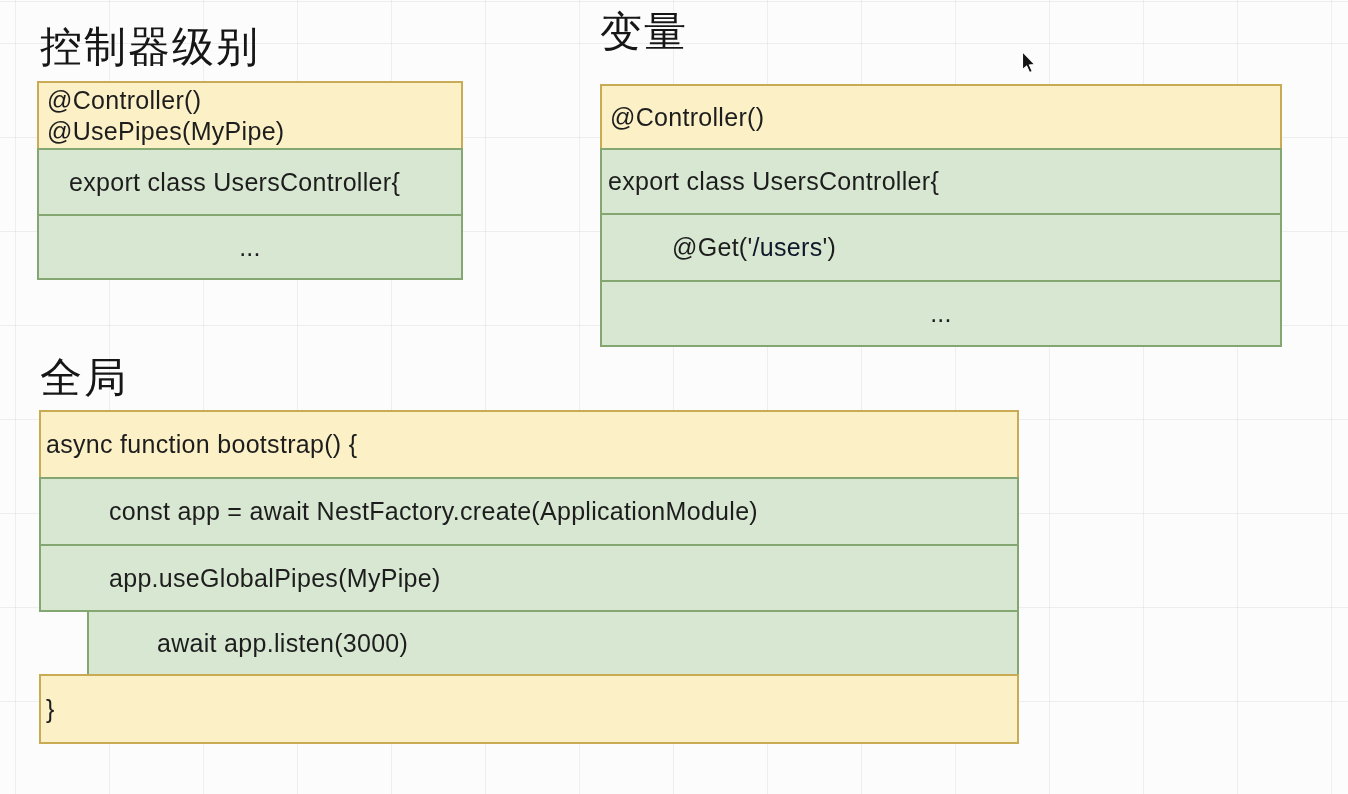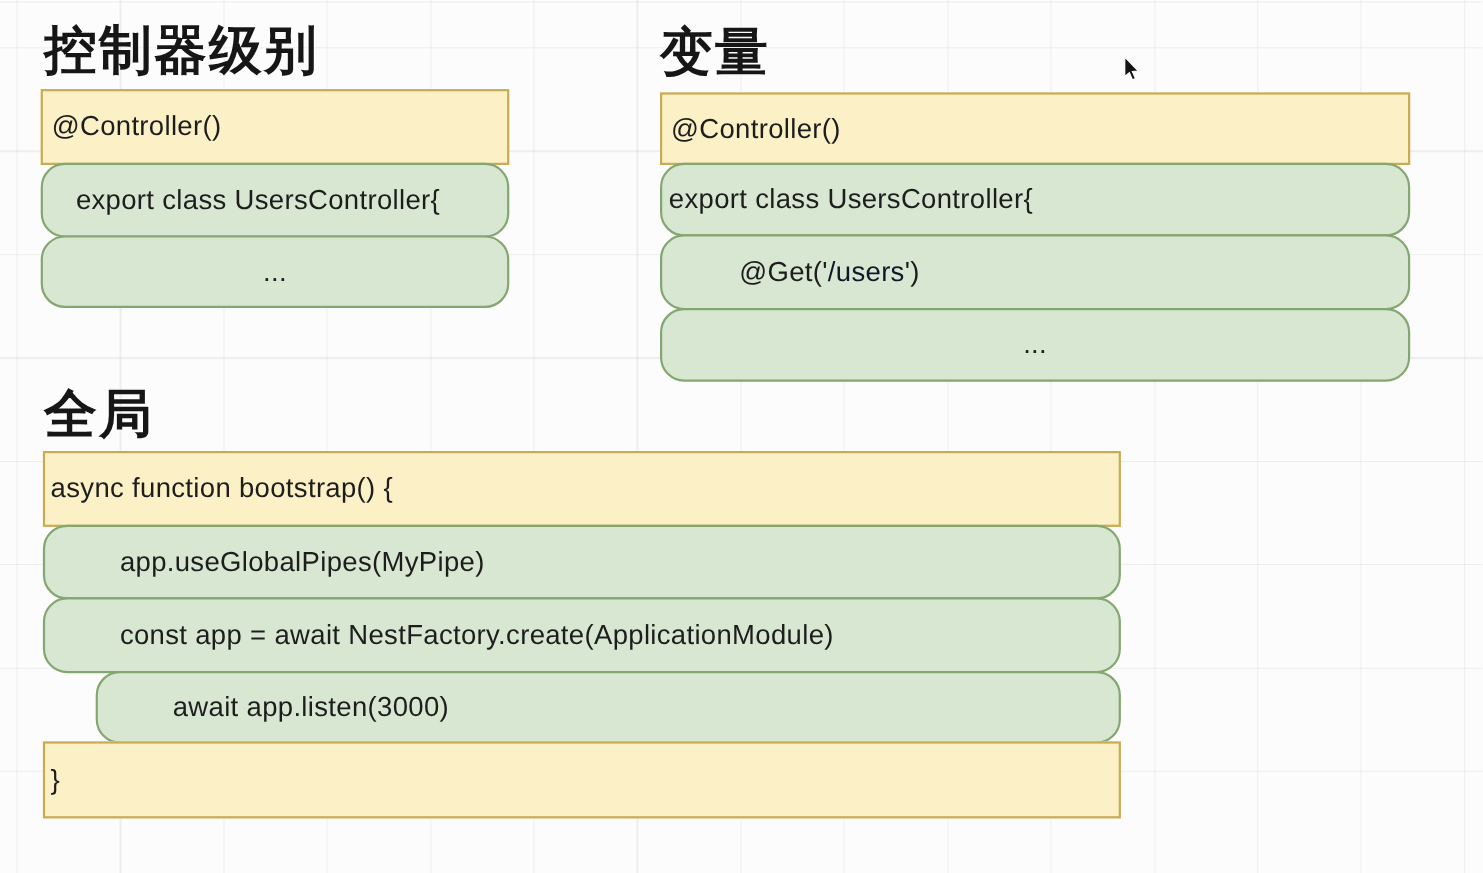--- a/index.html
+++ b/index.html
@@ -19,42 +19,42 @@
     inset: 0;
     background-color: #fcfcfc;
     background-image:
       repeating-linear-gradient(to right, rgba(0,0,0,0.055) 0px, rgba(0,0,0,0.055) 1px, transparent 1px, transparent 94px),
       repeating-linear-gradient(to bottom, rgba(0,0,0,0.055) 0px, rgba(0,0,0,0.055) 1px, transparent 1px, transparent 94px);
     background-position: 15px 43px;
   }
   .group-title {
     position: absolute;
     margin: 0;
-    font-size: 48px;
+    font-size: 42px;
     line-height: 44px;
-    font-weight: 700;
+    font-weight: 400;
     letter-spacing: 2px;
     color: #161616;
     white-space: nowrap;
   }
   .uml-box {
     position: absolute;
     box-sizing: border-box;
   }
   .row {
     box-sizing: border-box;
     border: 2px solid;
     display: flex;
     flex-direction: column;
     justify-content: center;
     overflow: hidden;
   }
   .row + .row { margin-top: -2px; }
   .row.yellow { background: #fbf0c6; border-color: #c9ab55; }
-  .row.green  { background: #d8e7d2; border-color: #84a771; border-radius: 22px; }
+  .row.green  { background: #d8e7d2; border-color: #84a771; }
   .row.center { align-items: center; }
   .code-line {
     font-size: 25px;
     line-height: 31px;
     letter-spacing: 0.3px;
     color: #1d1d1d;
     white-space: pre;
   }
   .cursor {
     position: absolute;
@@ -66,55 +66,56 @@
 </style>
 </head>
 <body>
 
 <div class="canvas">
 
   <h2 class="group-title" style="left:40px; top:25px;">控制器级别</h2>
   <div class="uml-box" style="left:37px; top:81px; width:426px;">
       <div class="row yellow" style="height: 69px; padding-left: 8px;">
         <div class="code-line"><span>@Controller()</span></div>
+        <div class="code-line"><span>@UsePipes(MyPipe)</span></div>
       </div>
       <div class="row green" style="height: 68px; padding-left: 30px;">
         <div class="code-line"><span>export class UsersController{</span></div>
       </div>
       <div class="row green center" style="height: 66px;">
         <div class="code-line"><span>...</span></div>
       </div>
     </div>
 
-  <h2 class="group-title" style="left:600px; top:27px;text-align:right;">变量</h2>
+  <h2 class="group-title" style="left:600px; top:10px;text-align:right;">变量</h2>
   <div class="uml-box" style="left:600px; top:84px; width:682px;">
       <div class="row yellow" style="height: 66px; padding-left: 8px;">
         <div class="code-line"><span>@Controller()</span></div>
       </div>
       <div class="row green" style="height: 67px; padding-left: 6px;">
         <div class="code-line"><span>export class UsersController{</span></div>
       </div>
       <div class="row green" style="height: 69px; padding-left: 70px;">
         <div class="code-line"><span>@Get('</span><span style="color: #0f172a;">/users</span><span>')</span></div>
       </div>
       <div class="row green center" style="height: 67px;">
         <div class="code-line"><span>...</span></div>
       </div>
     </div>
 
   <h2 class="group-title" style="left:40px; top:356px;">全局</h2>
   <div class="uml-box" style="left:39px; top:410px; width:980px;">
       <div class="row yellow" style="height: 69px; padding-left: 5px;">
         <div class="code-line"><span>async function bootstrap() {</span></div>
       </div>
+      <div class="row green" style="height: 69px; padding-left: 68px;">
+        <div class="code-line"><span>const app = await NestFactory.create(ApplicationModule)</span></div>
+      </div>
       <div class="row green" style="height: 68px; padding-left: 68px;">
         <div class="code-line"><span>app.useGlobalPipes(MyPipe)</span></div>
-      </div>
-      <div class="row green" style="height: 69px; padding-left: 68px;">
-        <div class="code-line"><span>const app = await NestFactory.create(ApplicationModule)</span></div>
       </div>
       <div class="row green" style="height: 66px; padding-left: 68px; margin-left: 48px;">
         <div class="code-line"><span>await app.listen(3000)</span></div>
       </div>
       <div class="row yellow" style="height: 70px; padding-left: 5px;">
         <div class="code-line"><span>}</span></div>
       </div>
     </div>
 
   <svg class="cursor" viewBox="0 0 12 17">

